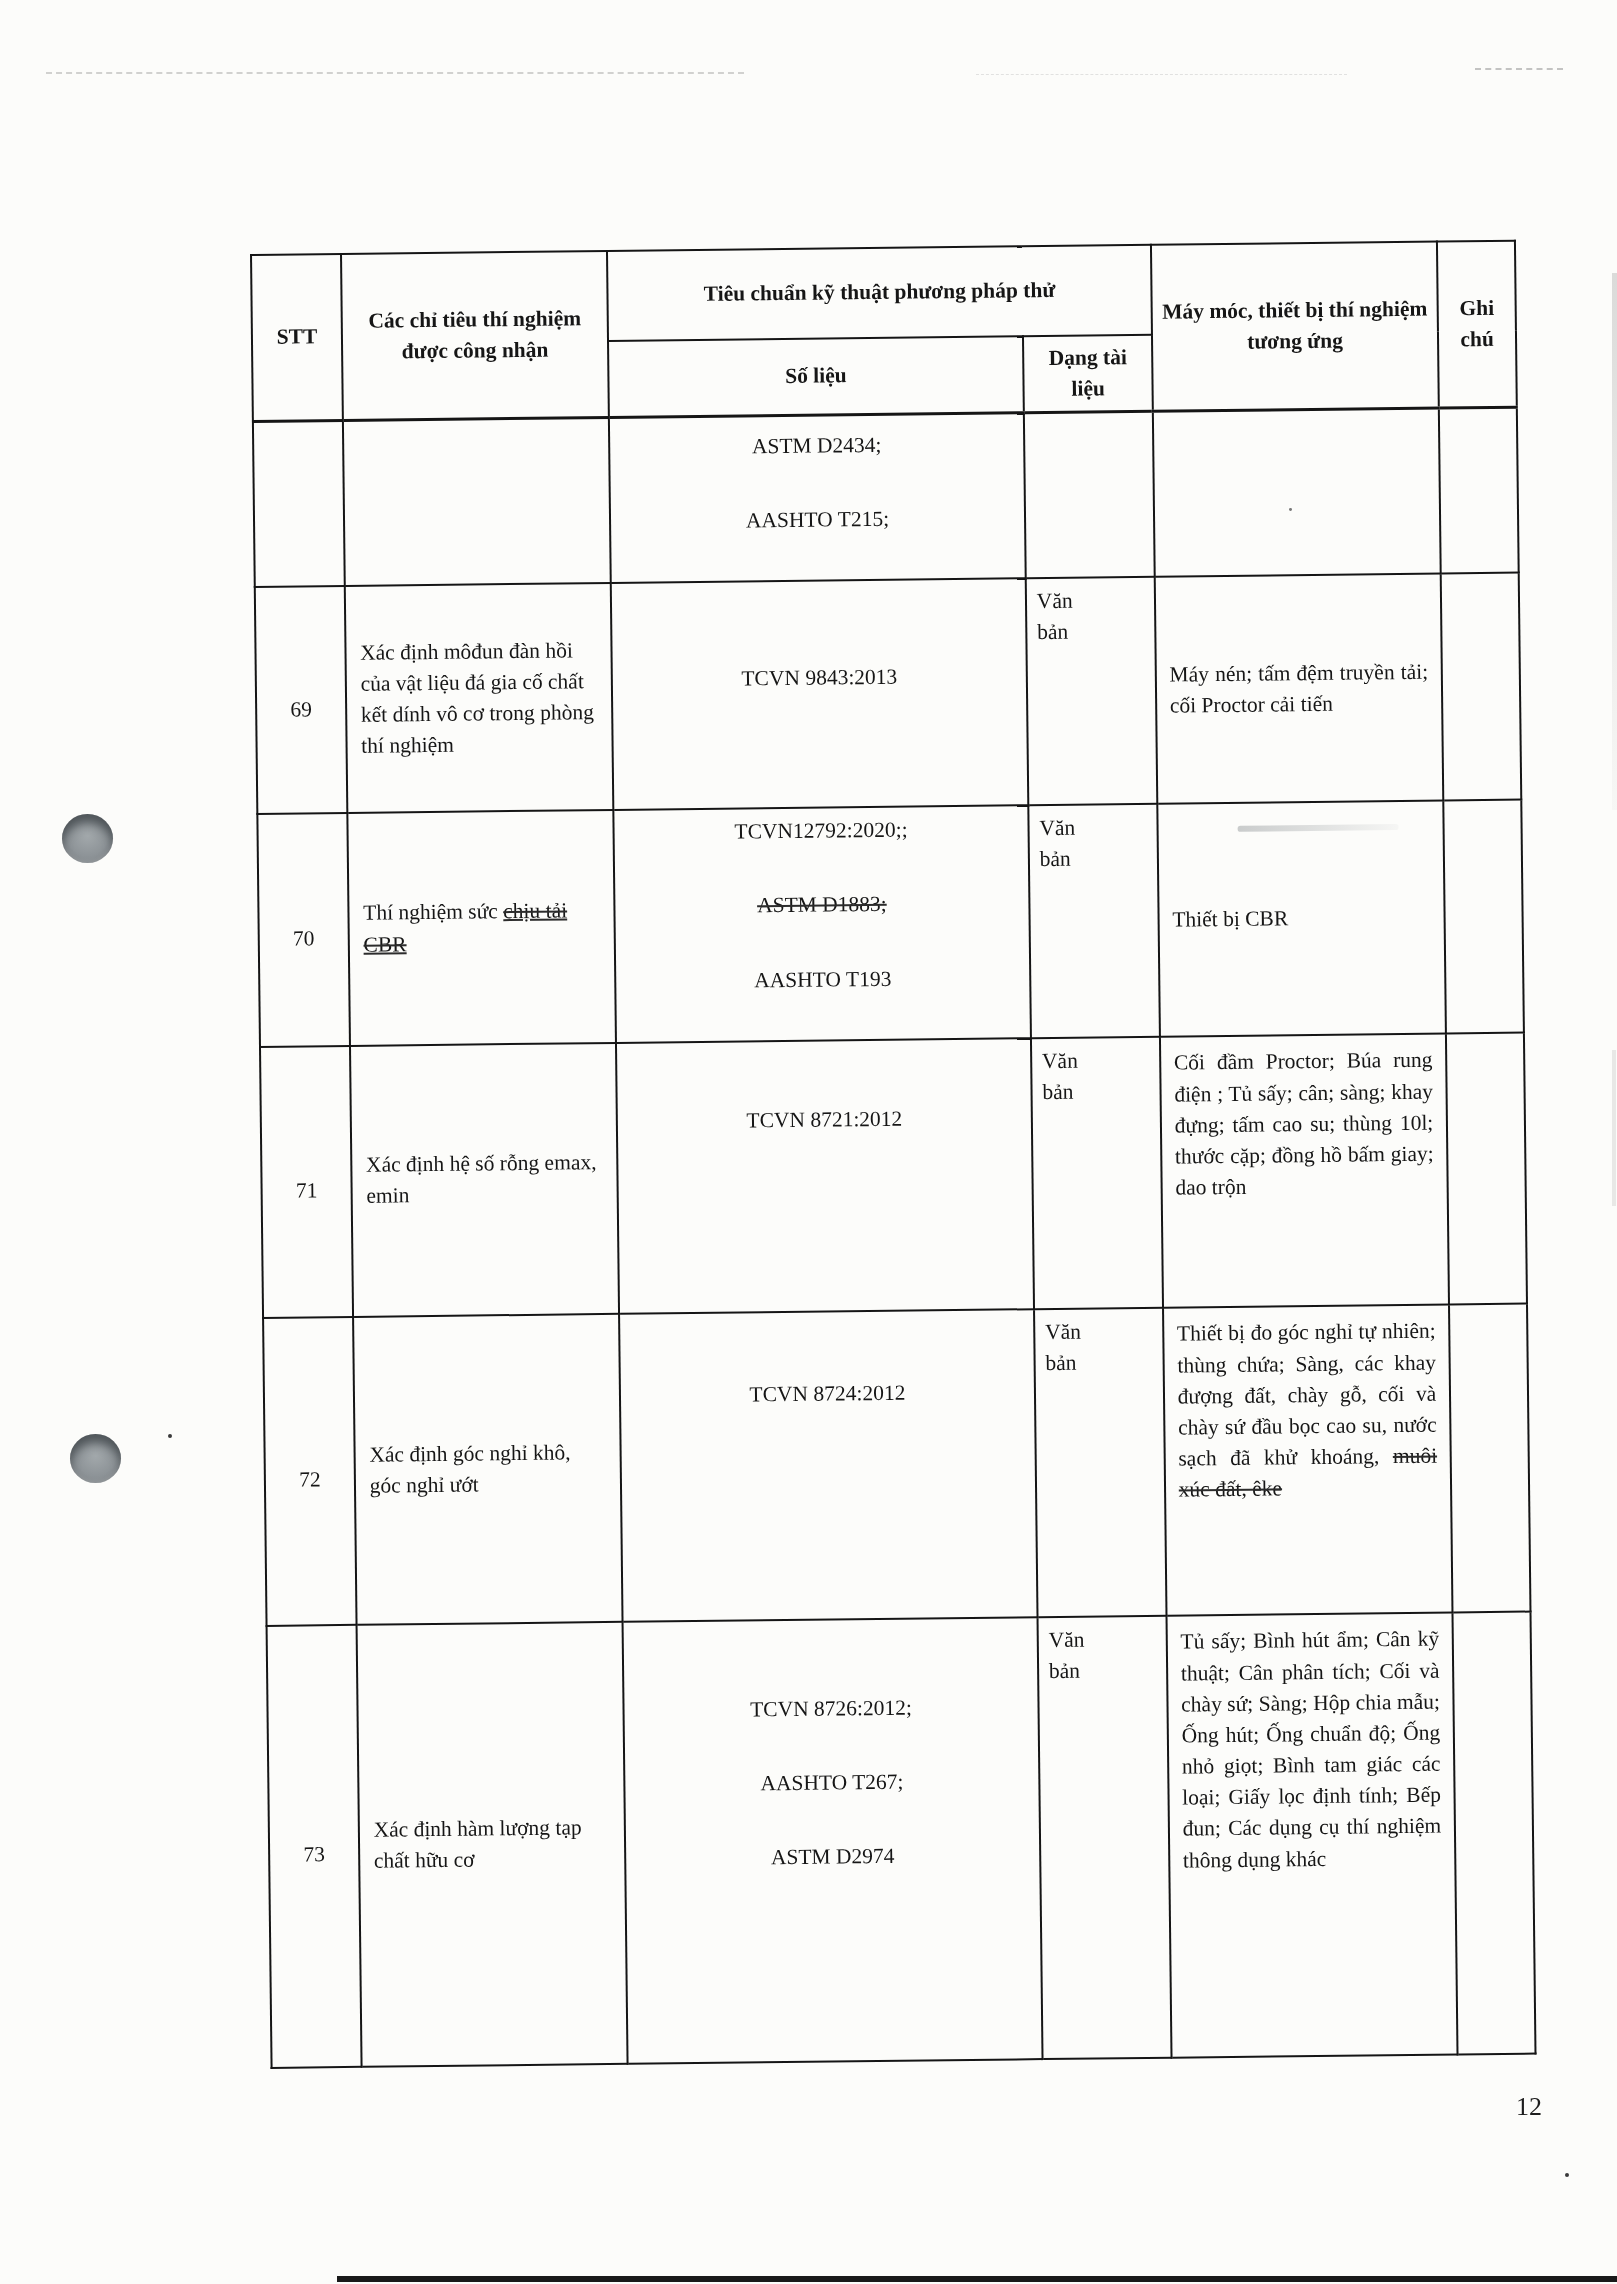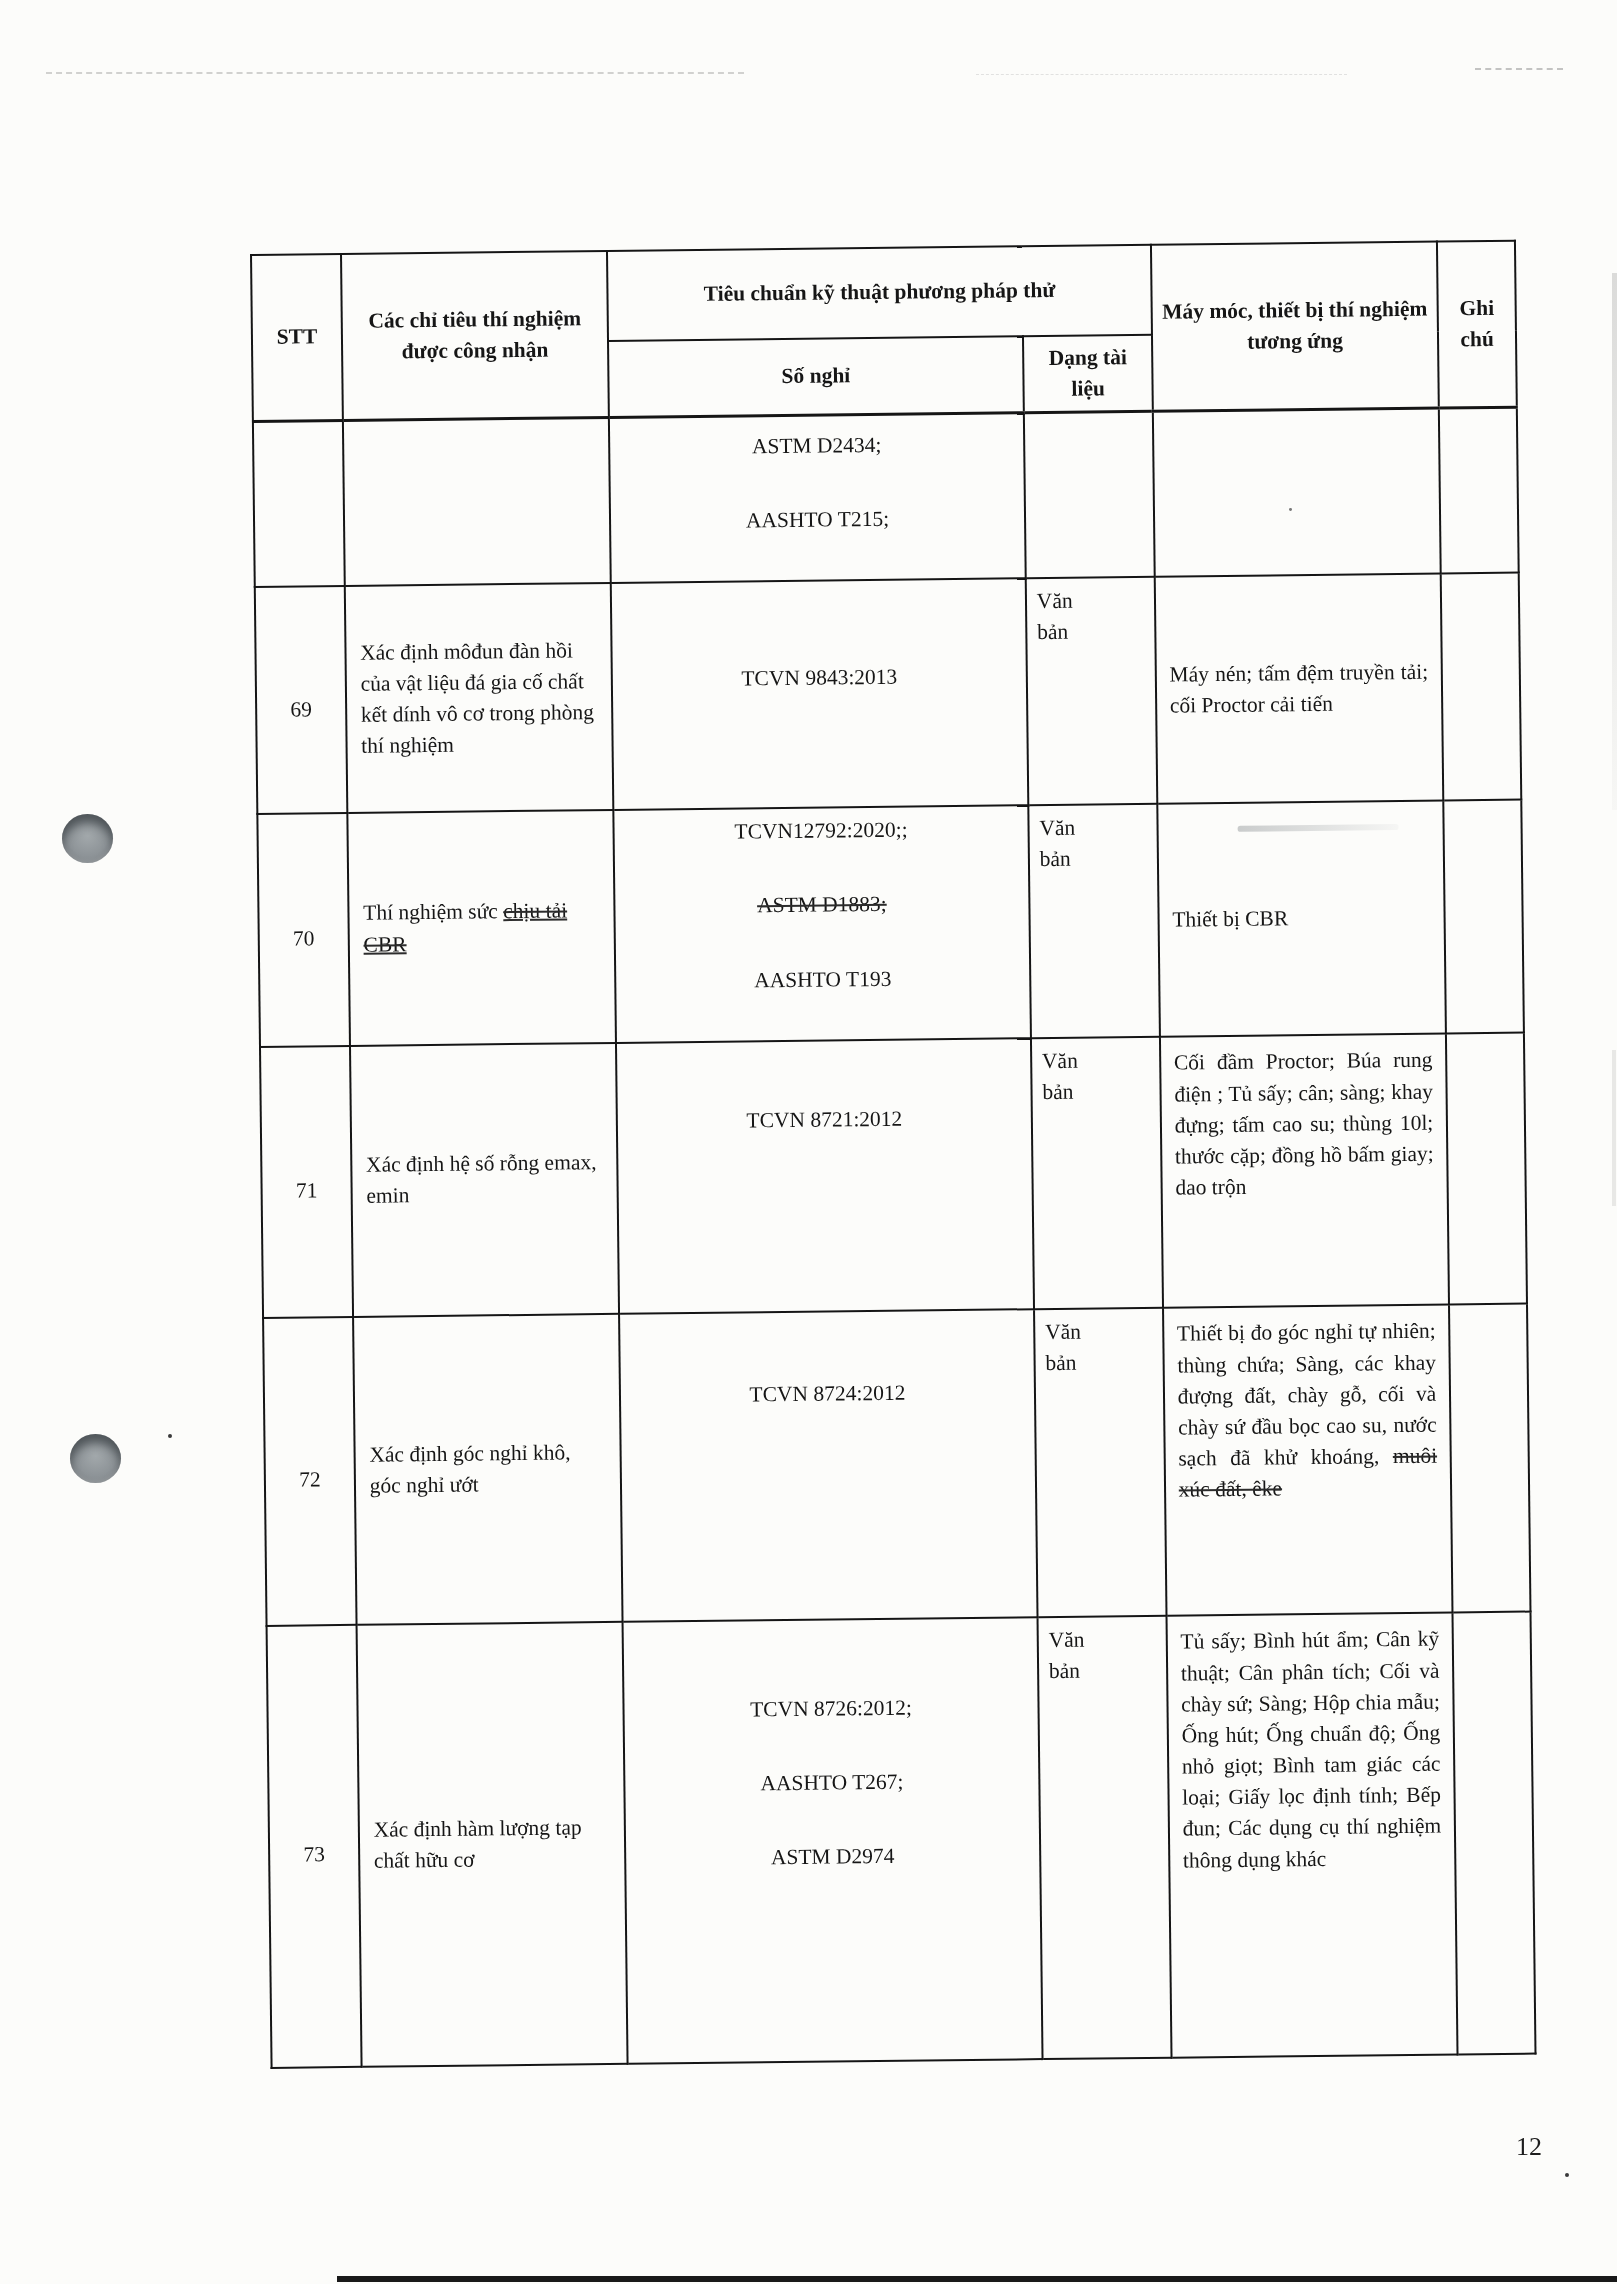--- a/index.html
+++ b/index.html
@@ -23,21 +23,21 @@
   .sp1{left:168px;top:1434px;width:3.9px;height:3.9px;}
   .sp2{left:1565px;top:2173px;width:4.4px;height:4.4px;}
   .sp3{left:1289px;top:508px;width:2.9px;height:2.9px;background:#777;}
   .hole{
     position:absolute;width:51px;height:49px;border-radius:50%;
     background:radial-gradient(circle at 50% 45%, #a2a8ab 0%, #8d9397 55%, #60666a 100%);
     box-shadow:inset 0 8.8px 9.8px rgba(20,25,30,.50), inset 0 -2px 4.9px rgba(255,255,255,.22);
   }
   .hole-1{left:62px;top:814px;}
   .hole-2{left:70px;top:1434px;}
-  .page-number{position:absolute;left:1516px;top:2092px;font-size:26px;color:#1d1d1d;margin-top:40px;}
+  .page-number{position:absolute;left:1516px;top:2092px;font-size:26px;color:#1d1d1d;}
 
   
   .table-wrap{
     position:absolute;left:250px;top:254px;width:1265px;
     transform:rotate(-0.65deg);transform-origin:0 0;
   }
   table.doc{
     border-collapse:collapse;table-layout:fixed;width:1265px;
     background:transparent;
   }
@@ -111,21 +111,21 @@
       </colgroup>
       <thead>
         <tr>
           <th rowspan="2"><span>STT</span></th>
           <th rowspan="2"><span>Các chỉ tiêu thí nghiệm được công nhận</span></th>
           <th colspan="2"><span>Tiêu chuẩn kỹ thuật phương pháp thử</span></th>
           <th rowspan="2"><span>Máy móc, thiết bị thí nghiệm tương ứng</span></th>
           <th rowspan="2"><span>Ghi chú</span></th>
         </tr>
         <tr>
-          <th><span>Số nghỉ</span></th>
+          <th><span>Số liệu</span></th>
           <th><span>Dạng tài liệu</span></th>
         </tr>
       </thead>
       <tbody id="table-body">
           <tr class="r0">
             <td class="c-stt">
               <div></div>
             </td>
             <td class="c-criteria"></td>
             <td class="c-std">

